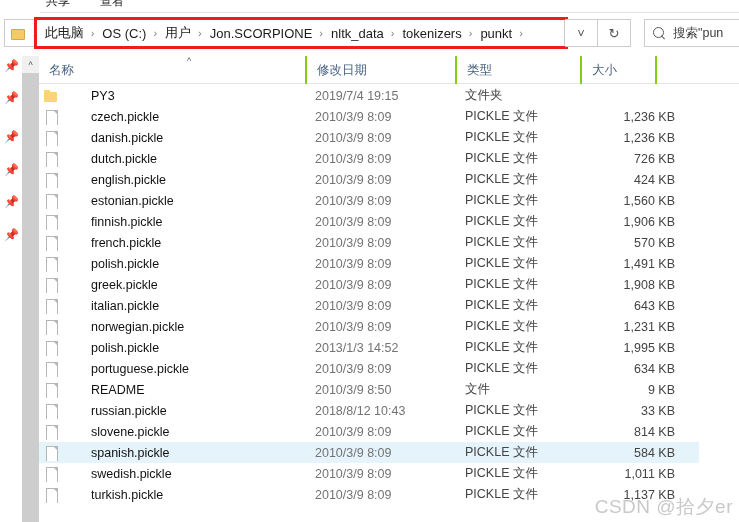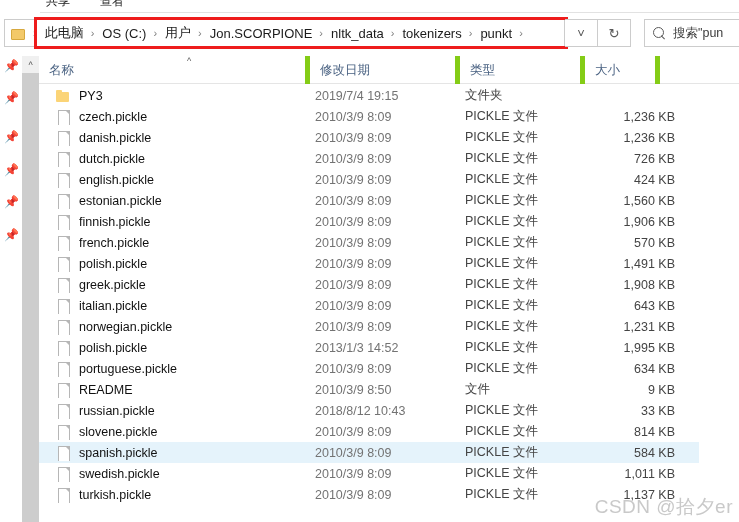--- a/index.html
+++ b/index.html
@@ -130,21 +130,21 @@
   
   .list-head {
     position: absolute; top: 56px; left: 39px; width: 700px; height: 28px;
     background: #ffffff;
     border-bottom: 1px solid #e5e5e5;
   }
   .hcell {
     position: absolute; top: 0; height: 28px;
     display: flex; align-items: center;
     font-size: 12.5px; color: #4a6282;
-    border-left: 5px solid #84cc16;
+    border-left: 2px solid #84cc16;
     padding-left: 10px;
     white-space: nowrap;
   }
   .hcell.first { border-left: none; }
   .sort-caret {
     position: absolute; top: 1px; left: 148px;
     color: #5a5a5a; font-size: 9px; line-height: 1;
   }
 
   
@@ -153,23 +153,23 @@
     background: #ffffff;
   }
   .row {
     position: relative;
     height: 21px;
     display: flex; align-items: center;
     width: 660px;
   }
   .row.selected { background: #e5f3fb; }
   .c-name {
-    position: absolute; left: 16px; width: 250px;
+    position: absolute; left: 4px; width: 250px;
     display: flex; align-items: center;
-    white-space: nowrap; overflow: hidden;
+    white-space: nowrap; overflow: hidden; gap: 24px;
   }
   .ico { width: 16px; height: 16px; flex: 0 0 16px; position: relative; margin-right: 8px; }
   .ico.folder::before {
     content: ""; position: absolute; left: 1px; top: 4px;
     width: 13px; height: 10px;
     background: #fbd477; border-radius: 1px;
   }
   .ico.folder::after {
     content: ""; position: absolute; left: 1px; top: 2px;
     width: 6px; height: 3px; background: #fbd477; border-radius: 1px 1px 0 0;

